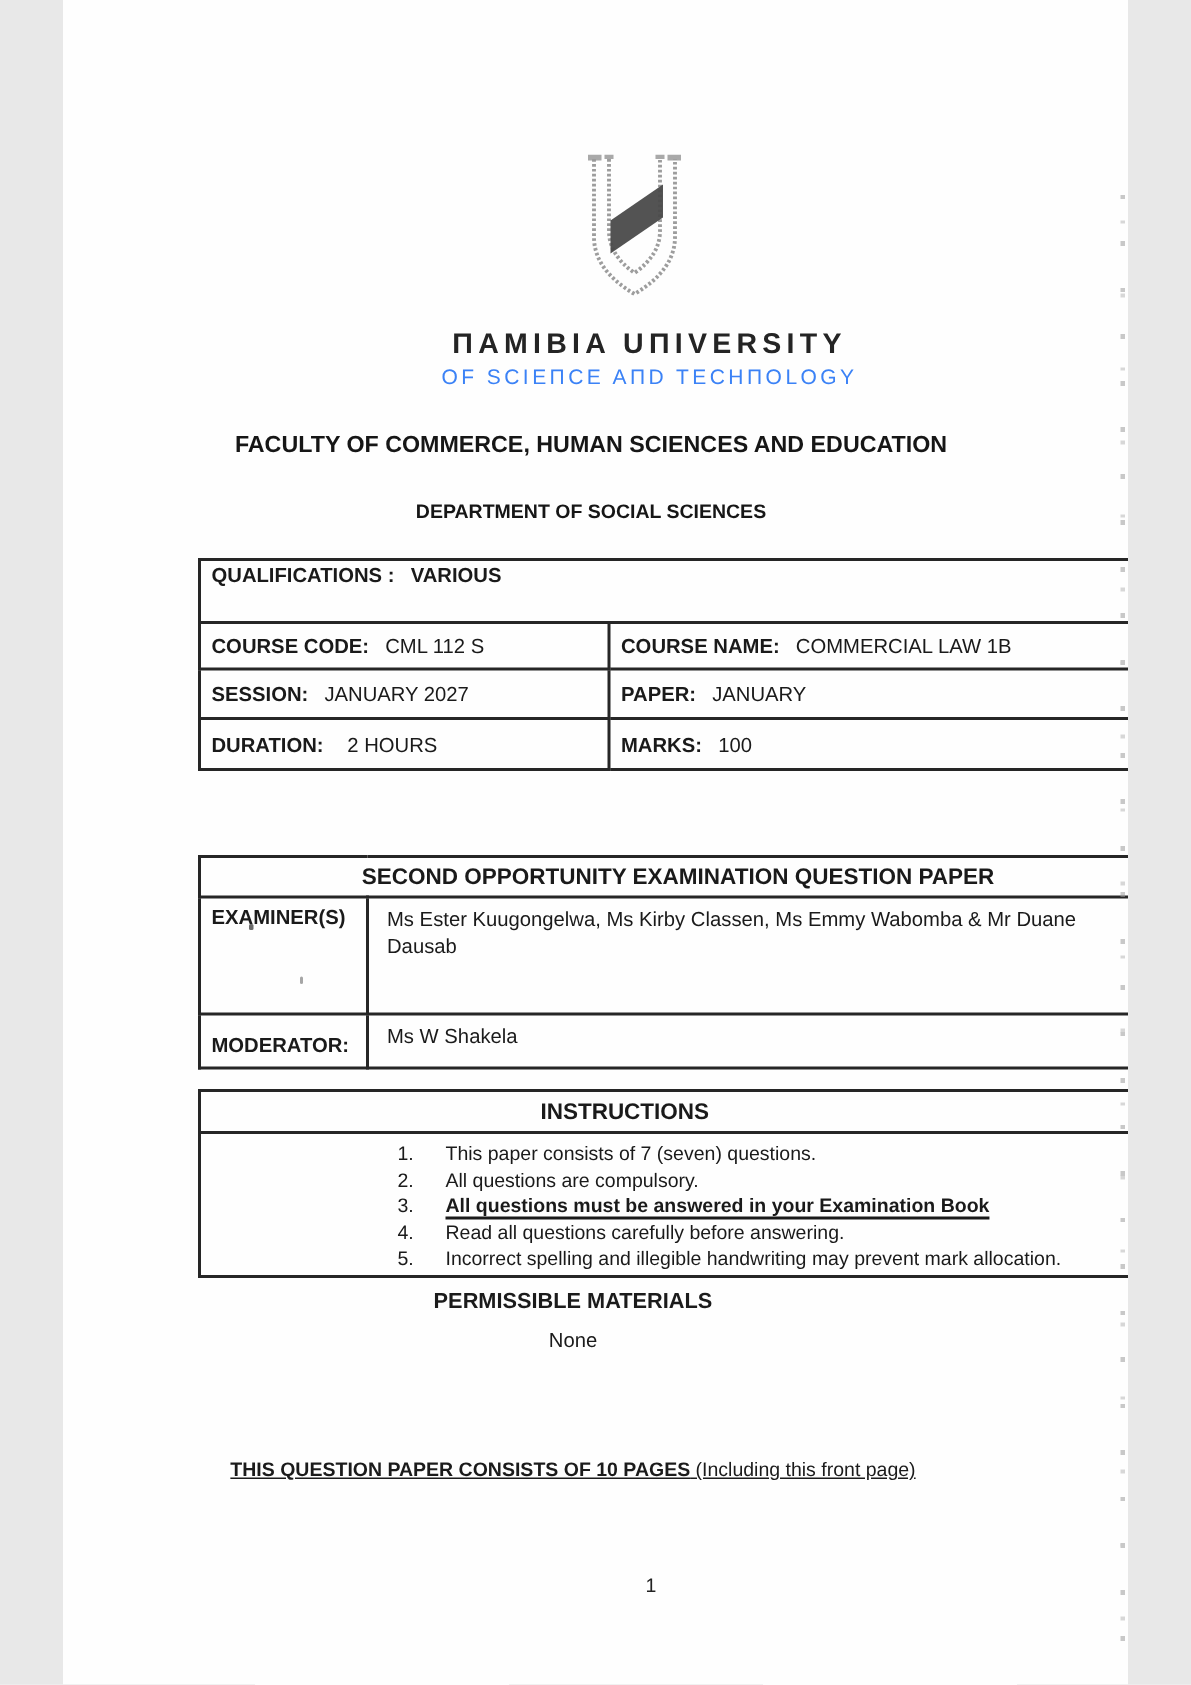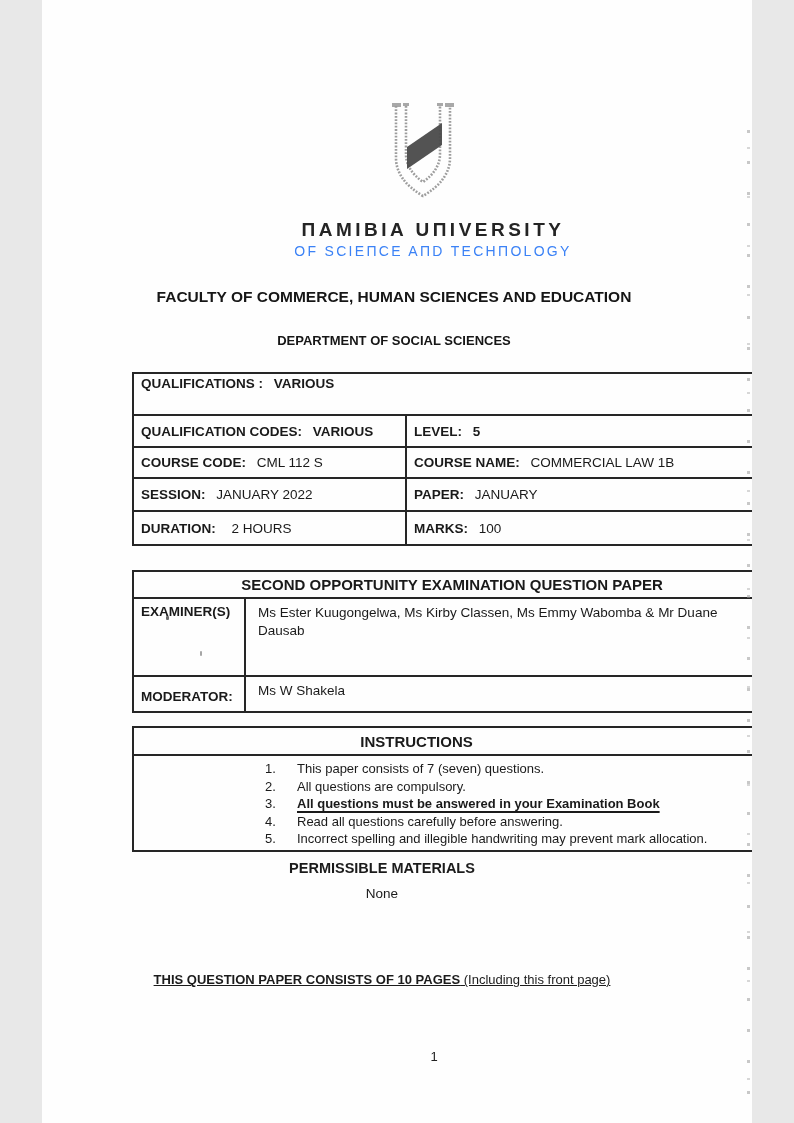--- a/index.html
+++ b/index.html
@@ -107,44 +107,34 @@
         <col style="width:273px">
         <col style="width:364px">
       </colgroup>
     <tbody>
         <tr class="allbold row-tall">
       <td colspan="2" style="height:36px">
         <span class="lbl">QUALIFICATIONS :</span>
         <span class="val">VARIOUS</span>
       </td>
     </tr>
-    <tr class="allbold">
-      <td style="height:26px">
-        <span class="lbl">QUALIFICATION CODES:</span>
-        <span class="val">VARIOUS</span>
-      </td>
-      <td>
-        <span class="lbl">LEVEL:</span>
-        <span class="val">5</span>
-      </td>
-    </tr>
     <tr>
       <td style="height:25px">
         <span class="lbl">COURSE CODE:</span>
         <span class="val">CML 112 S</span>
       </td>
       <td>
         <span class="lbl">COURSE NAME:</span>
         <span class="val">COMMERCIAL LAW 1B</span>
       </td>
     </tr>
     <tr>
       <td style="height:27px">
         <span class="lbl">SESSION:</span>
-        <span class="val">JANUARY 2022</span>
+        <span class="val">JANUARY 2027</span>
       </td>
       <td>
         <span class="lbl">PAPER:</span>
         <span class="val">JANUARY</span>
       </td>
     </tr>
     <tr>
       <td style="height:28px">
         <span class="lbl">DURATION:</span>
         <span class="val" style="margin-left:12px">2 HOURS</span>

